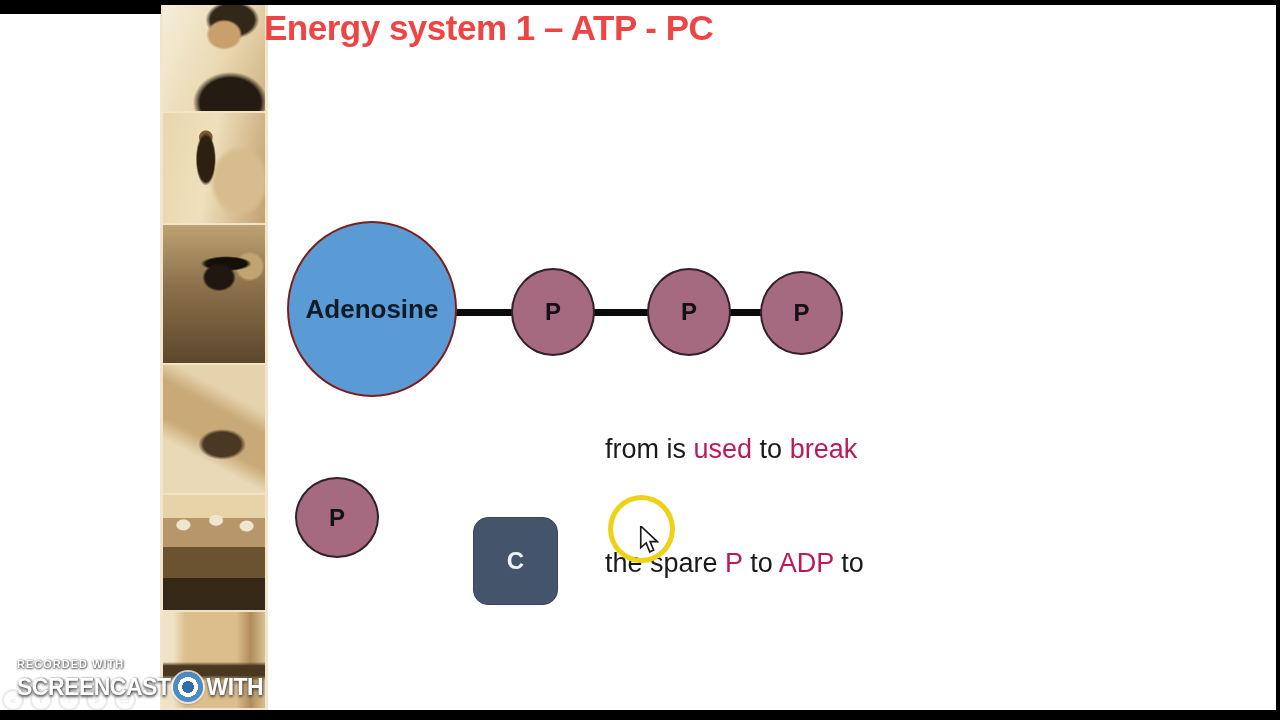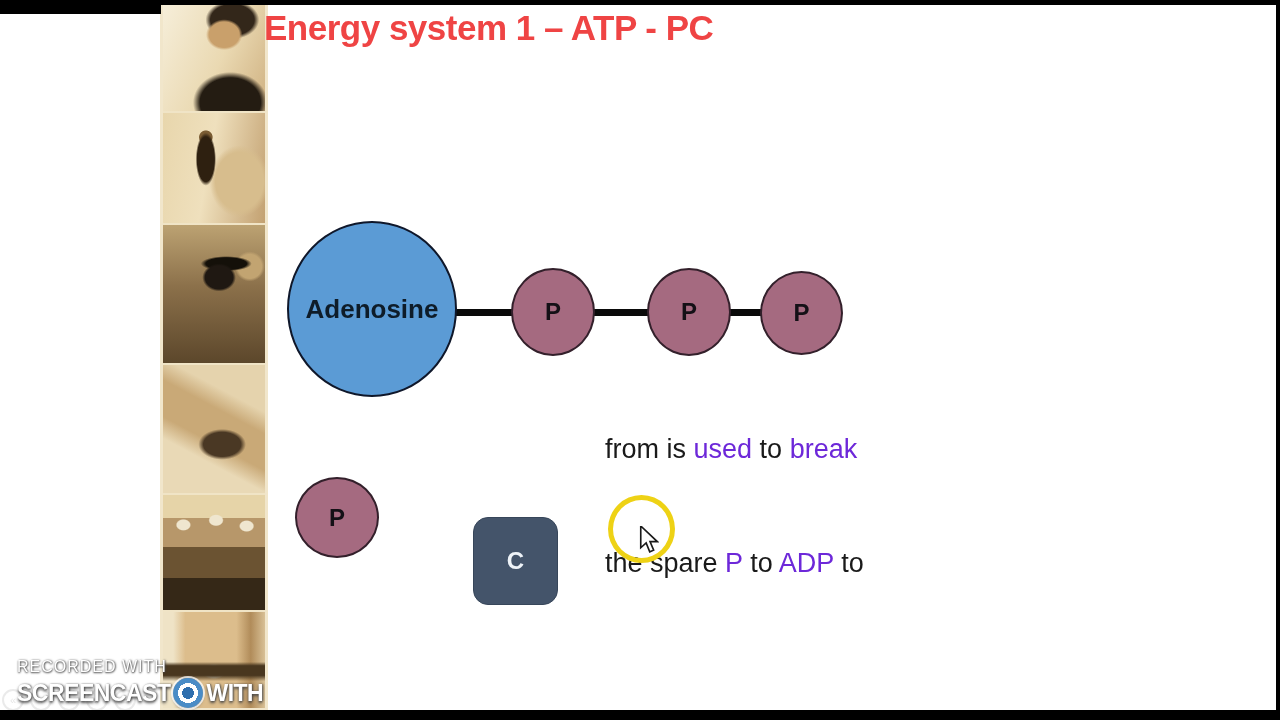--- a/index.html
+++ b/index.html
@@ -54,21 +54,21 @@
   #slide-title {
     position:absolute; left:264px; top:8px; width:760px;
     font-size:35px; font-weight:bold; color:#ef4444; letter-spacing:-0.5px;
     z-index:3;
   }
 
   
   .node { position:absolute; display:flex; align-items:center; justify-content:center; z-index:3; }
   #adenosine-node {
     left:287px; top:221px; width:170px; height:176px; border-radius:50%;
-    background:#5b9bd5; border:2px solid #0f172a;
+    background:#5b9bd5; border:2px solid #7f1d1d;
     font-size:26px; font-weight:bold; color:#0e1c29;
   }
   .p-node {
     border-radius:50%; background:#a56a80; border:2px solid #33202b;
     font-size:24px; font-weight:bold; color:#141016;
   }
   #p-node-1 { left:511px; top:268px; width:84px; height:88px; }
   #p-node-2 { left:647px; top:268px; width:84px; height:88px; }
   #p-node-3 { left:760px; top:271px; width:83px; height:84px; }
   #p-node-spare { left:295px; top:477px; width:84px; height:81px; }
@@ -81,33 +81,33 @@
   #bond-1 { left:455px; width:60px; }
   #bond-2 { left:593px; width:56px; }
   #bond-3 { left:729px; width:33px; }
 
   
   #body-text {
     position:absolute; left:575px; top:392px; width:300px; z-index:3;
     font-size:27px; color:#1a1a1a; line-height:38px;
   }
   .textline { white-space:pre; }
-  .seg-red { color:#6d28d9; }
+  .seg-red { color:#be185d; }
 
   
   #cursor-highlight-ring {
     position:absolute; left:608px; top:495px; width:67px; height:68px;
     border:5px solid #eed215; border-radius:50%; z-index:4; background:transparent;
   }
   #mouse-cursor { position:absolute; left:639px; top:526px; z-index:5; }
 
   
   #watermark { position:absolute; left:17px; top:658px; z-index:4; color:#fff; }
   #recorded-with {
-    font-size:16px; font-weight:normal; letter-spacing:1px;
+    font-size:11px; font-weight:bold; letter-spacing:1px;
     text-shadow:0 1px 2px rgba(70,70,70,.95), 1px 0 2px rgba(70,70,70,.8);
   }
   #brand-line { display:flex; align-items:center; margin-top:2px; }
   .brand-text {
     font-size:23px; font-weight:bold; letter-spacing:-0.5px;
     text-shadow:0 2px 3px rgba(70,70,70,.95), 1px 0 2px rgba(70,70,70,.8);
   }
   #som-logo {
     width:30px; height:30px; border-radius:50%; margin:0 3px;
     background:radial-gradient(circle at 50% 50%, #2f6fae 0 6px, #ffffff 6px 10px, #4a8cc6 10px 15px);

